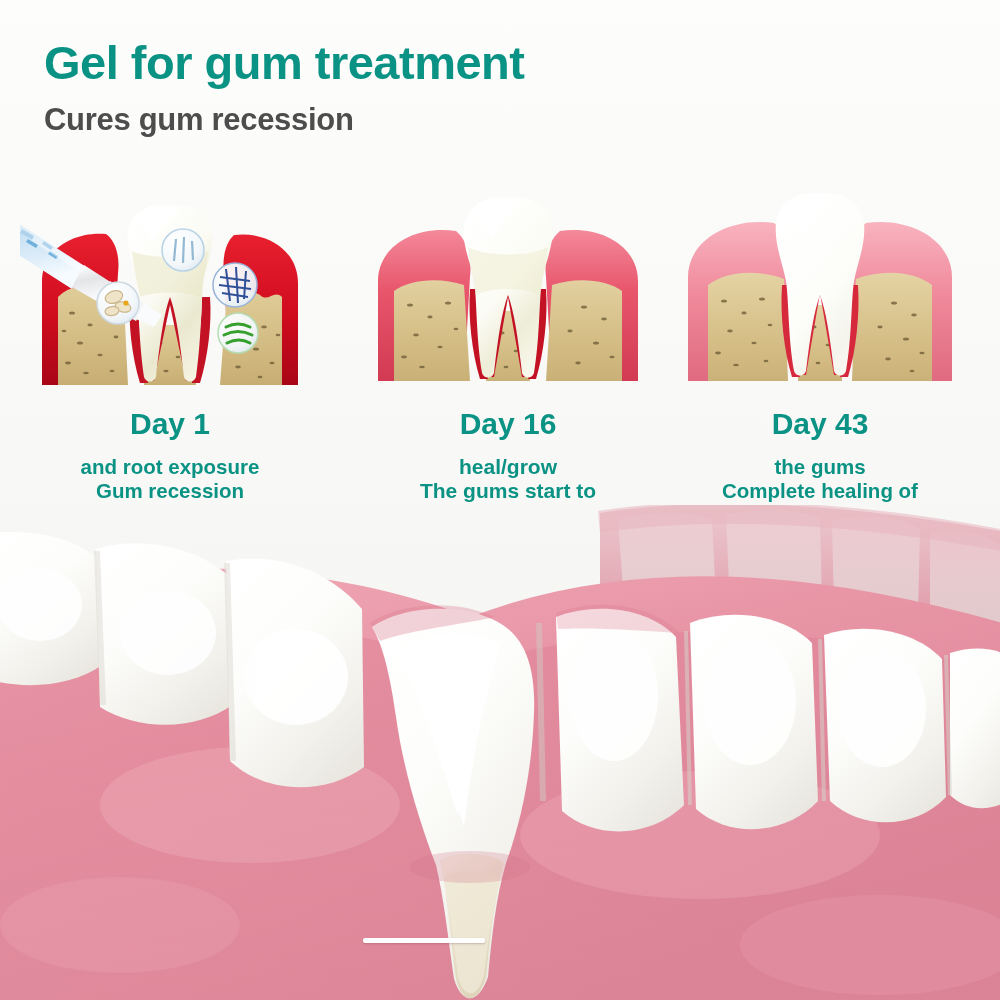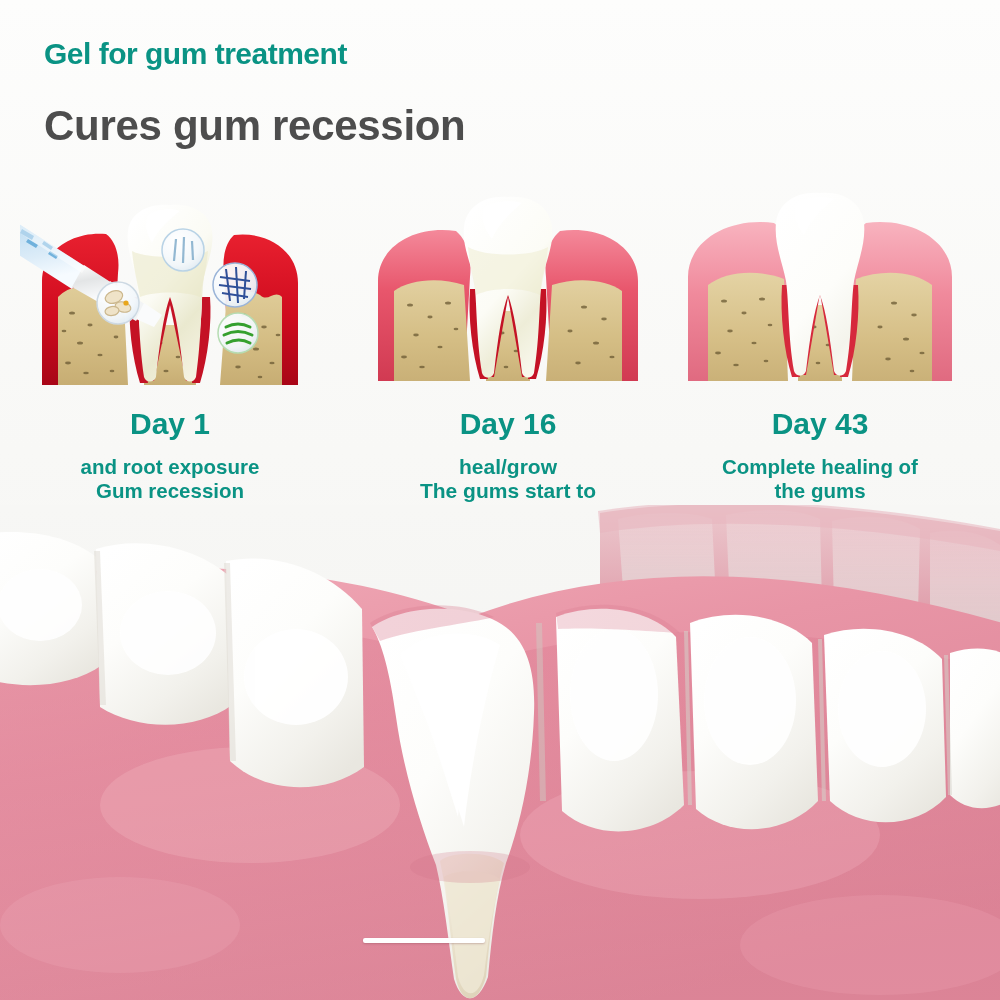--- a/index.html
+++ b/index.html
@@ -5,23 +5,23 @@
   html,body{margin:0;padding:0;}
   body{
     width:1000px;height:1000px;overflow:hidden;
     font-family:"Liberation Sans","DejaVu Sans",sans-serif;
     background:#fbfbf9;
   }
   #poster{position:relative;width:1000px;height:1000px;overflow:hidden;
     background:linear-gradient(180deg,#fdfdfc 0%,#f8f8f6 45%,#f4f4f1 100%);}
 
   
-  .title{position:absolute;left:44px;top:38px;font-size:30px;line-height:1.06;
+  .title{position:absolute;left:44px;top:38px;font-size:47px;line-height:1.06;
     font-weight:700;color:#0a9384;letter-spacing:-0.5px;white-space:nowrap;}
-  .subtitle{position:absolute;left:44px;top:104px;font-size:42px;line-height:1.06;
+  .subtitle{position:absolute;left:44px;top:104px;font-size:31px;line-height:1.06;
     font-weight:700;color:#4d4d4d;letter-spacing:-0.3px;white-space:nowrap;}
 
   
   .stages{position:absolute;left:0;top:185px;width:912px;height:340px;}
   .stage{position:absolute;top:0;width:320px;height:340px;}
   .stage.s1{left:10px;} .stage.s2{left:348px;} .stage.s3{left:660px;}
   .diagram{position:absolute;left:50%;transform:translateX(-50%);top:0;
     width:300px;height:215px;}
   .daylabel{position:absolute;left:0;right:0;top:222px;text-align:center;
     font-size:30px;font-weight:700;color:#0a9384;}
@@ -334,22 +334,22 @@
                  C140,152 144,126 150,110
                  C156,126 160,152 164,186
                  C166,192 174,192 176,186
                  C182,152 181,118 184,96
                  C188,76 196,58 194,38
                  C192,18 174,6 150,8 Z" fill="url(#d3tooth)"></path>
         <path d="M126,18 C136,12 154,10 164,14 C152,24 140,36 134,50 C126,40 122,28 126,18 Z" fill="#ffffff" opacity="0.9"></path>
       </svg>
       <div class="daylabel">Day 43</div>
       <div class="daycap">
+        <div>the gums</div>
         <div>Complete healing of</div>
-        <div>the gums</div>
       </div>
     </div>
   </div>
 
   <div class="photo">
     <svg viewBox="0 0 1000 495" width="1000" height="495">
       <defs>
         <linearGradient id="bg" x1="0" y1="0" x2="0" y2="1">
           <stop offset="0%" stop-color="#f7f7f5"></stop>
             <stop offset="100%" stop-color="#f2f2ef"></stop>

